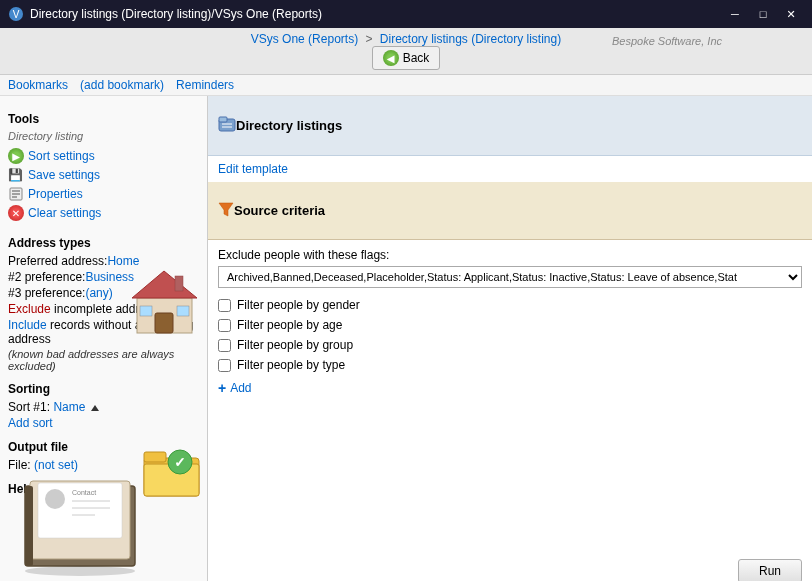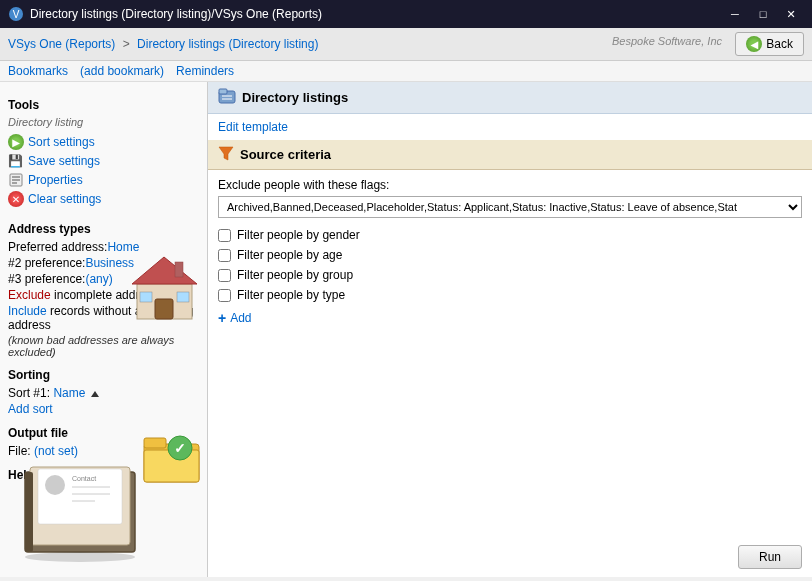--- a/index.html
+++ b/index.html
@@ -44,22 +44,22 @@
       display: flex;
       align-items: center;
       justify-content: center;
     }
 
     .nav-bar {
       background: #e8e8e8;
       padding: 4px 8px;
       display: flex;
       align-items: center;
-      justify-content: space-between;
       border-bottom: 1px solid #ccc;
+      flex-direction: column;
     }
     .breadcrumb {
       font-size: 12px;
       color: #0066cc;
     }
     .breadcrumb a { color: #0066cc; text-decoration: none; }
     .breadcrumb .separator { color: #666; margin: 0 4px; }
     .back-btn {
       background: #f0f0f0;
       border: 1px solid #adadad;
@@ -180,26 +180,25 @@
     .output-line a { color: #0066cc; text-decoration: none; }
 
     .right-panel {
       flex: 1;
       background: #ffffff;
       overflow-y: auto;
     }
 
     .section-header {
       background: #e0e8f0;
-      padding: 5px 10px;
+      padding: 19px 10px;
       font-weight: bold;
       font-size: 13px;
       display: flex;
       align-items: center;
-      gap: 6px;
       border-bottom: 1px solid #c0d0e0;
     }
     .section-header-icon {
       color: #3366aa;
     }
     .section-header-orange {
       background: #f0e8d0;
       border-bottom: 1px solid #d0c0a0;
     }
     .section-header-icon-orange {

